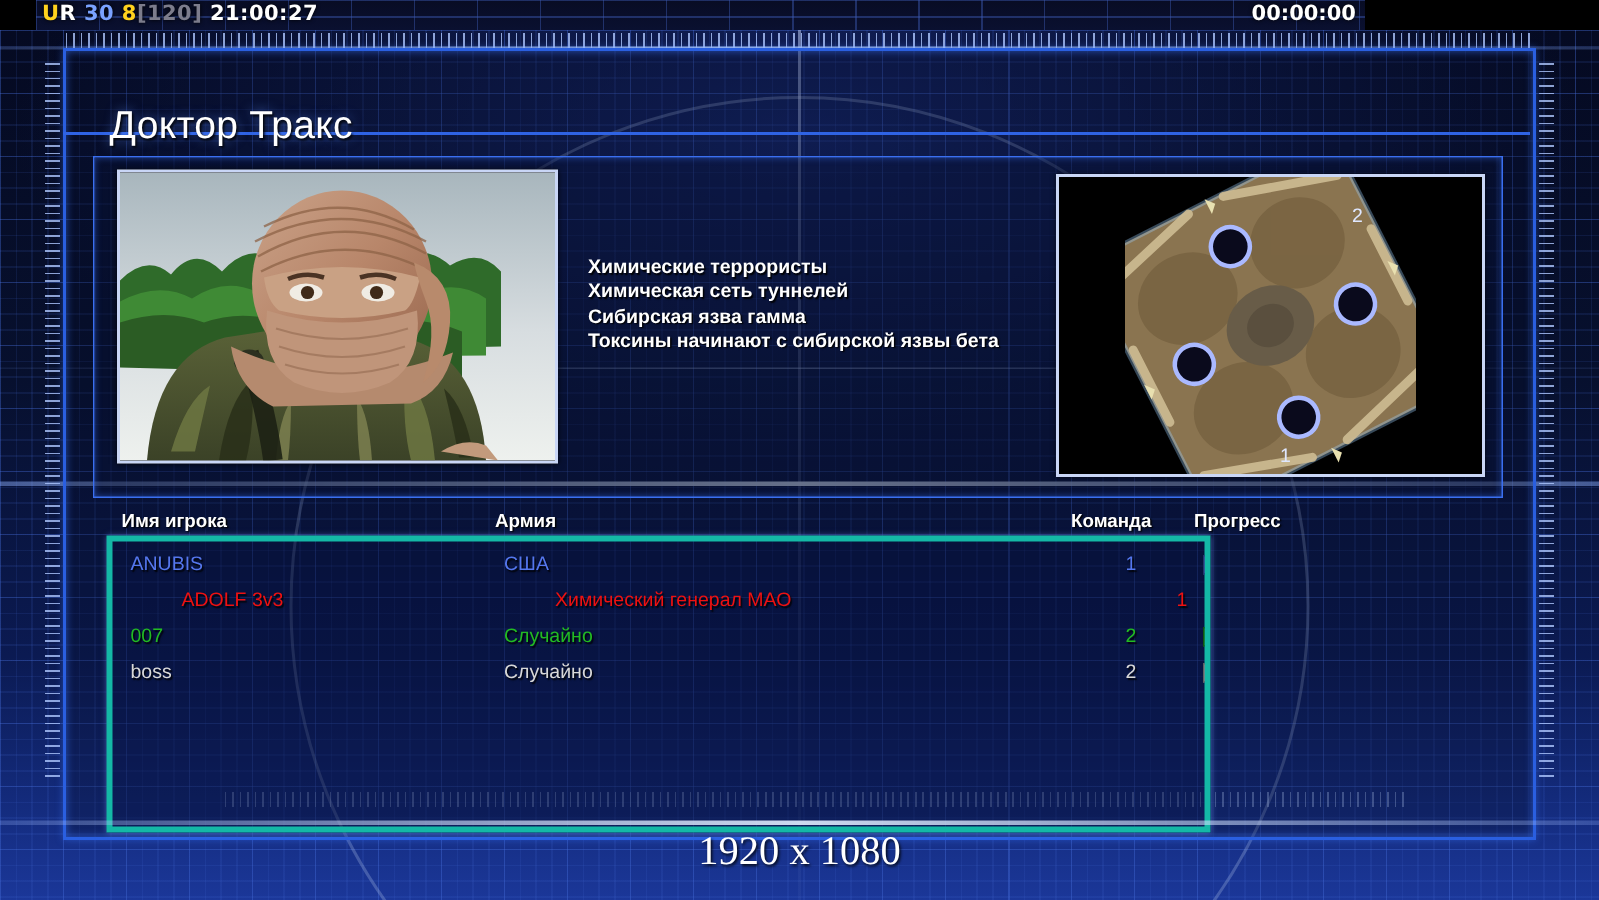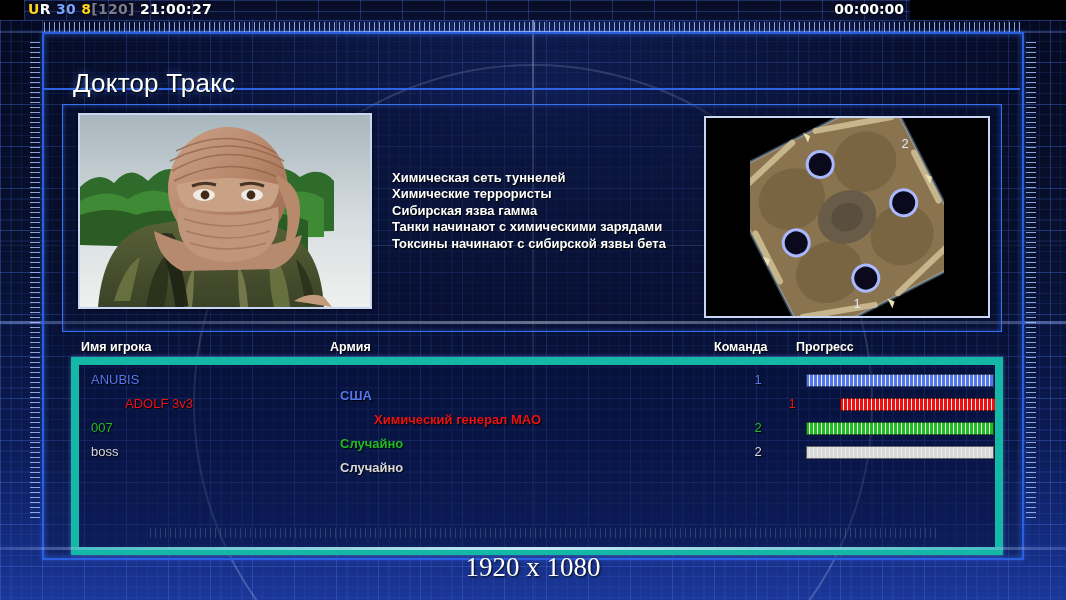--- a/index.html
+++ b/index.html
@@ -138,33 +138,33 @@
   
   #headers{
     position:absolute; left:62px; top:340px; width:940px; height:18px;
     font: bold 12.5px "Liberation Sans", sans-serif; color:#fff;
     text-shadow:1px 1px 1px #000;
   }
   #headers span{position:absolute; top:0;}
   .h-name{left:19px}.h-army{left:268px}.h-team{left:652px}.h-prog{left:734px}
 
   #listpanel{
-    position:absolute; left:71px; top:357px; width:932px; height:198px;
-    border:8px solid #14b8a6;
+    position:absolute; left:71px; top:357px; width:736px; height:198px;
+    border:4px solid #14b8a6;
     box-shadow:0 0 4px rgba(120,160,255,.55);
     background:rgba(8,18,62,.30);
     overflow:hidden;
   }
   .row{
     position:absolute; left:0; width:932px; height:24px;
     font: 13px "Liberation Sans", sans-serif;
     text-shadow:1px 1px 1px rgba(0,0,0,.9);
   }
   .row .pname{position:absolute; left:12px; top:3px;}
-  .row .parmy{position:absolute; left:261px; top:19px;font-weight:bold;}
+  .row .parmy{position:absolute; left:261px; top:3px;}
   .row .pteam{position:absolute; left:672px; top:3px; width:14px; text-align:center;}
   .bar{
     position:absolute; left:727px; top:5px; width:188px; height:13px;
     border:1px solid rgba(0,0,0,.55);
   }
 
   
   #res{
     position:absolute; left:0; top:552px; width:1066px; text-align:center;
     font: 27px "Liberation Serif", serif; color:#ffffff;
@@ -277,24 +277,23 @@
       <path d="M110 128 q38 12 76 0"></path>
     </g>
 
     <path d="M196 60 q26 10 24 40 q-2 28 -18 40 q10 -34 2 -54 q-6 -16 -8 -26 Z" fill="#b88a6c"></path>
 
     <path d="M214 186 q16 -10 30 -4 l8 10 Z" fill="#c29a7c"></path>
   </svg>
 </div>
 
 <div id="desc">
+  <div>Химические террористы</div>
   <div>Химическая сеть туннелей</div>
-  <div>Химические террористы</div>
   <div>Сибирская язва гамма</div>
-  <div>Танки начинают с химическими зарядами</div>
   <div>Токсины начинают с сибирской язвы бета</div>
 </div>
 
 <div id="minimap">
   <svg width="282" height="198" viewBox="0 0 282 198">
     <rect width="282" height="198" fill="#000"></rect>
     <g transform="rotate(-27 141 99)">
       <rect x="48" y="6" width="186" height="186" fill="#8a7450"></rect>
       <rect x="48" y="6" width="186" height="186" fill="none" stroke="#9fd1ff" stroke-width="3" opacity=".35"></rect>
 

